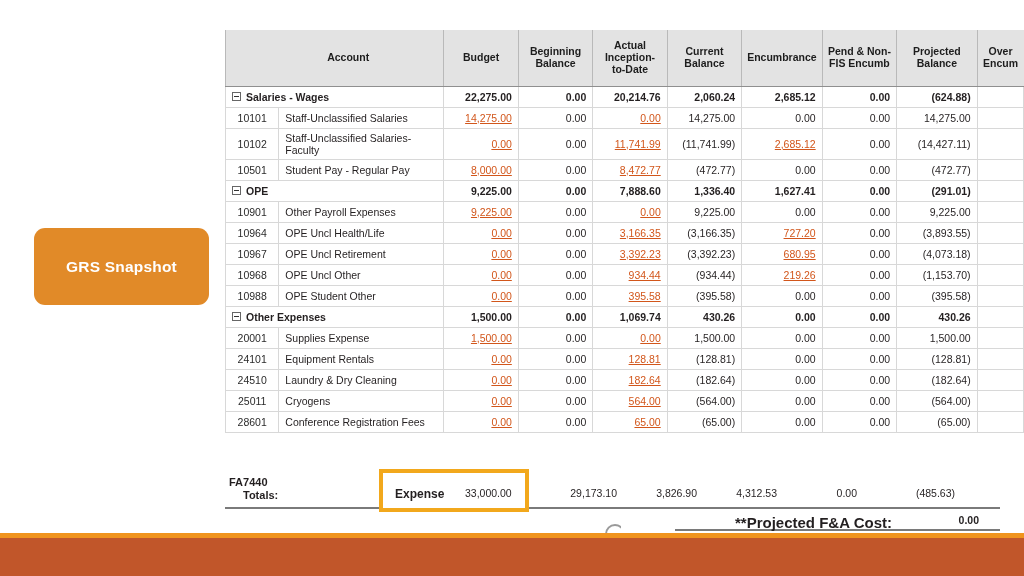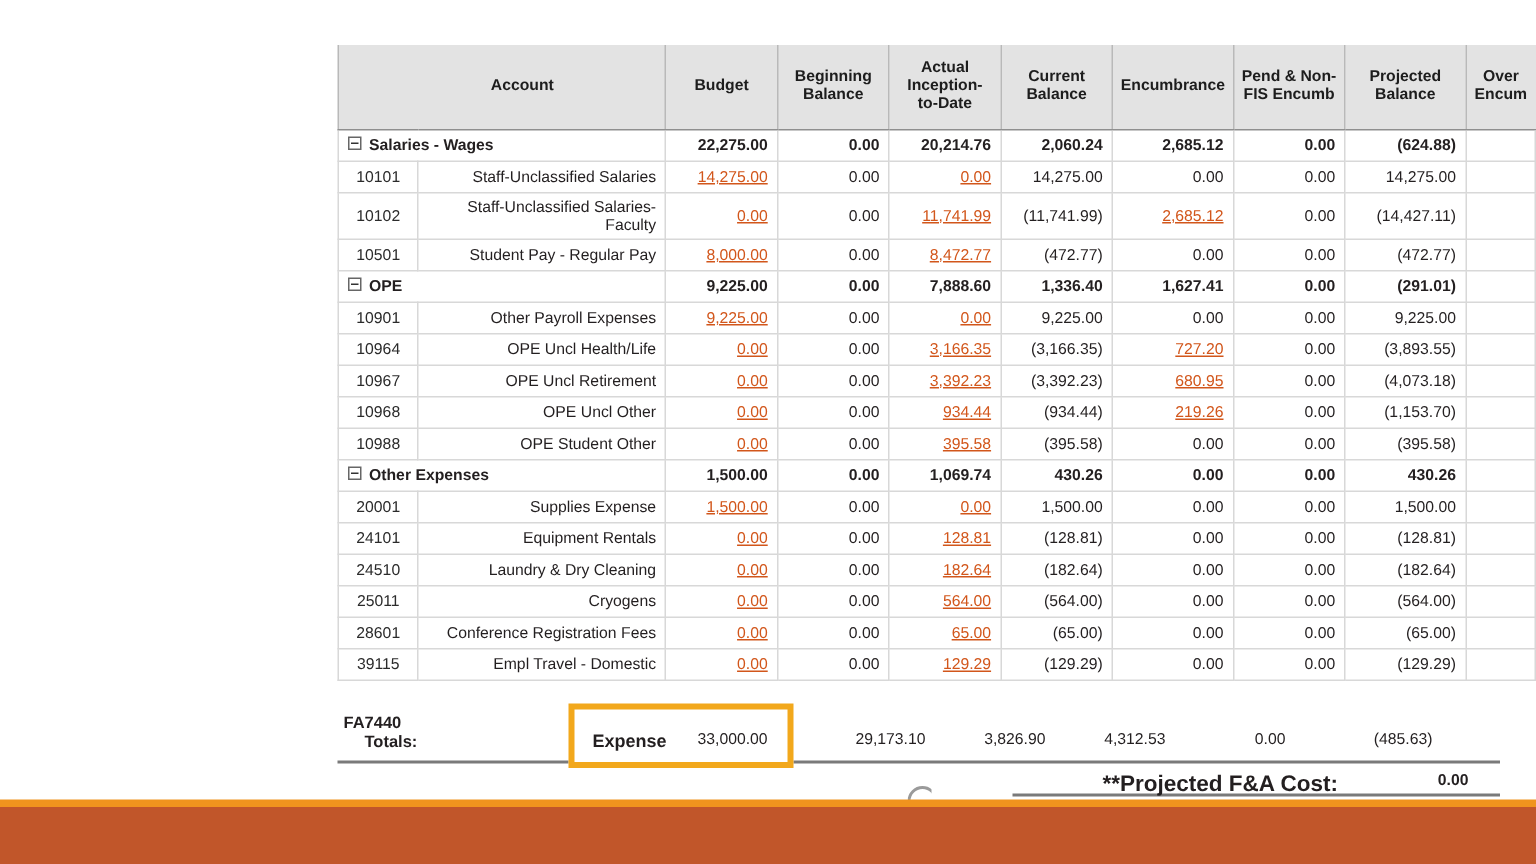--- a/index.html
+++ b/index.html
@@ -79,21 +79,21 @@
     background: #fbe7cd;
     font-weight: bold;
     border-bottom: 1px solid #e4c79f;
     border-right: 1px solid #e4c79f;
     height: 22px;
   }
   tr.group td.first { border-left: 1px solid #e4c79f; margin-top: 31px; }
   tr.group td.blank { background: #ffffff; border-right: 1px solid #d8d8d8; }
 
   .acctno { text-align: center; color: #2b2b2b; }
-  .acctname { text-align: right; color: #231f20; margin-top: 24px; }
+  .acctname { text-align: left; color: #231f20; margin-top: 24px; }
   .num { text-align: right; font-variant-numeric: tabular-nums; }
   .grouplabel { text-align: left; padding-left: 6px; }
 
   .collapse-icon {
     display: inline-block;
     width: 9px; height: 9px;
     border: 1px solid #666;
     background: #fff;
     position: relative;
     vertical-align: middle;
@@ -185,20 +185,23 @@
   #bar-thick {
     position: absolute; left: 0; top: 538px;
     width: 1024px; height: 38px; background: #C1562A;
   }
 </style>
 </head>
 <body>
 
 <div id="slide">
 
+  <div id="grs-box">
+    <span>GRS Snapshot</span>
+  </div>
 
   <table id="grid">
     <colgroup>
       <col class="c-acctno">
         <col class="c-acct">
       <col class="c-num">
         <col class="c-num">
         <col class="c-num">
       <col class="c-num">
         <col class="c-numw">
@@ -402,32 +405,20 @@
           <td class="acctname">Conference Registration Fees</td>
           <td class="num"><a class="lnk" href="#">0.00</a></td>
           <td class="num">0.00</td>
           <td class="num"><a class="lnk" href="#">65.00</a></td>
           <td class="num">(65.00)</td>
           <td class="num">0.00</td>
           <td class="num">0.00</td>
           <td class="num">(65.00)</td>
           <td class="num lastcol"></td>
         </tr>
-        <tr>
-          <td class="first acctno">39115</td>
-          <td class="acctname">Empl Travel - Domestic</td>
-          <td class="num"><a class="lnk" href="#">0.00</a></td>
-          <td class="num">0.00</td>
-          <td class="num"><a class="lnk" href="#">129.29</a></td>
-          <td class="num">(129.29)</td>
-          <td class="num">0.00</td>
-          <td class="num">0.00</td>
-          <td class="num">(129.29)</td>
-          <td class="num lastcol"></td>
-        </tr>
       </tbody>
   </table>
 
   <div id="totals">
     <div class="rule"></div>
     <div class="rule2"></div>
     <div class="t-fa">FA7440</div>
     <div class="t-tot">Totals:</div>
     <div id="expense-callout"></div>
     <div class="t-expense-label">Expense</div>

